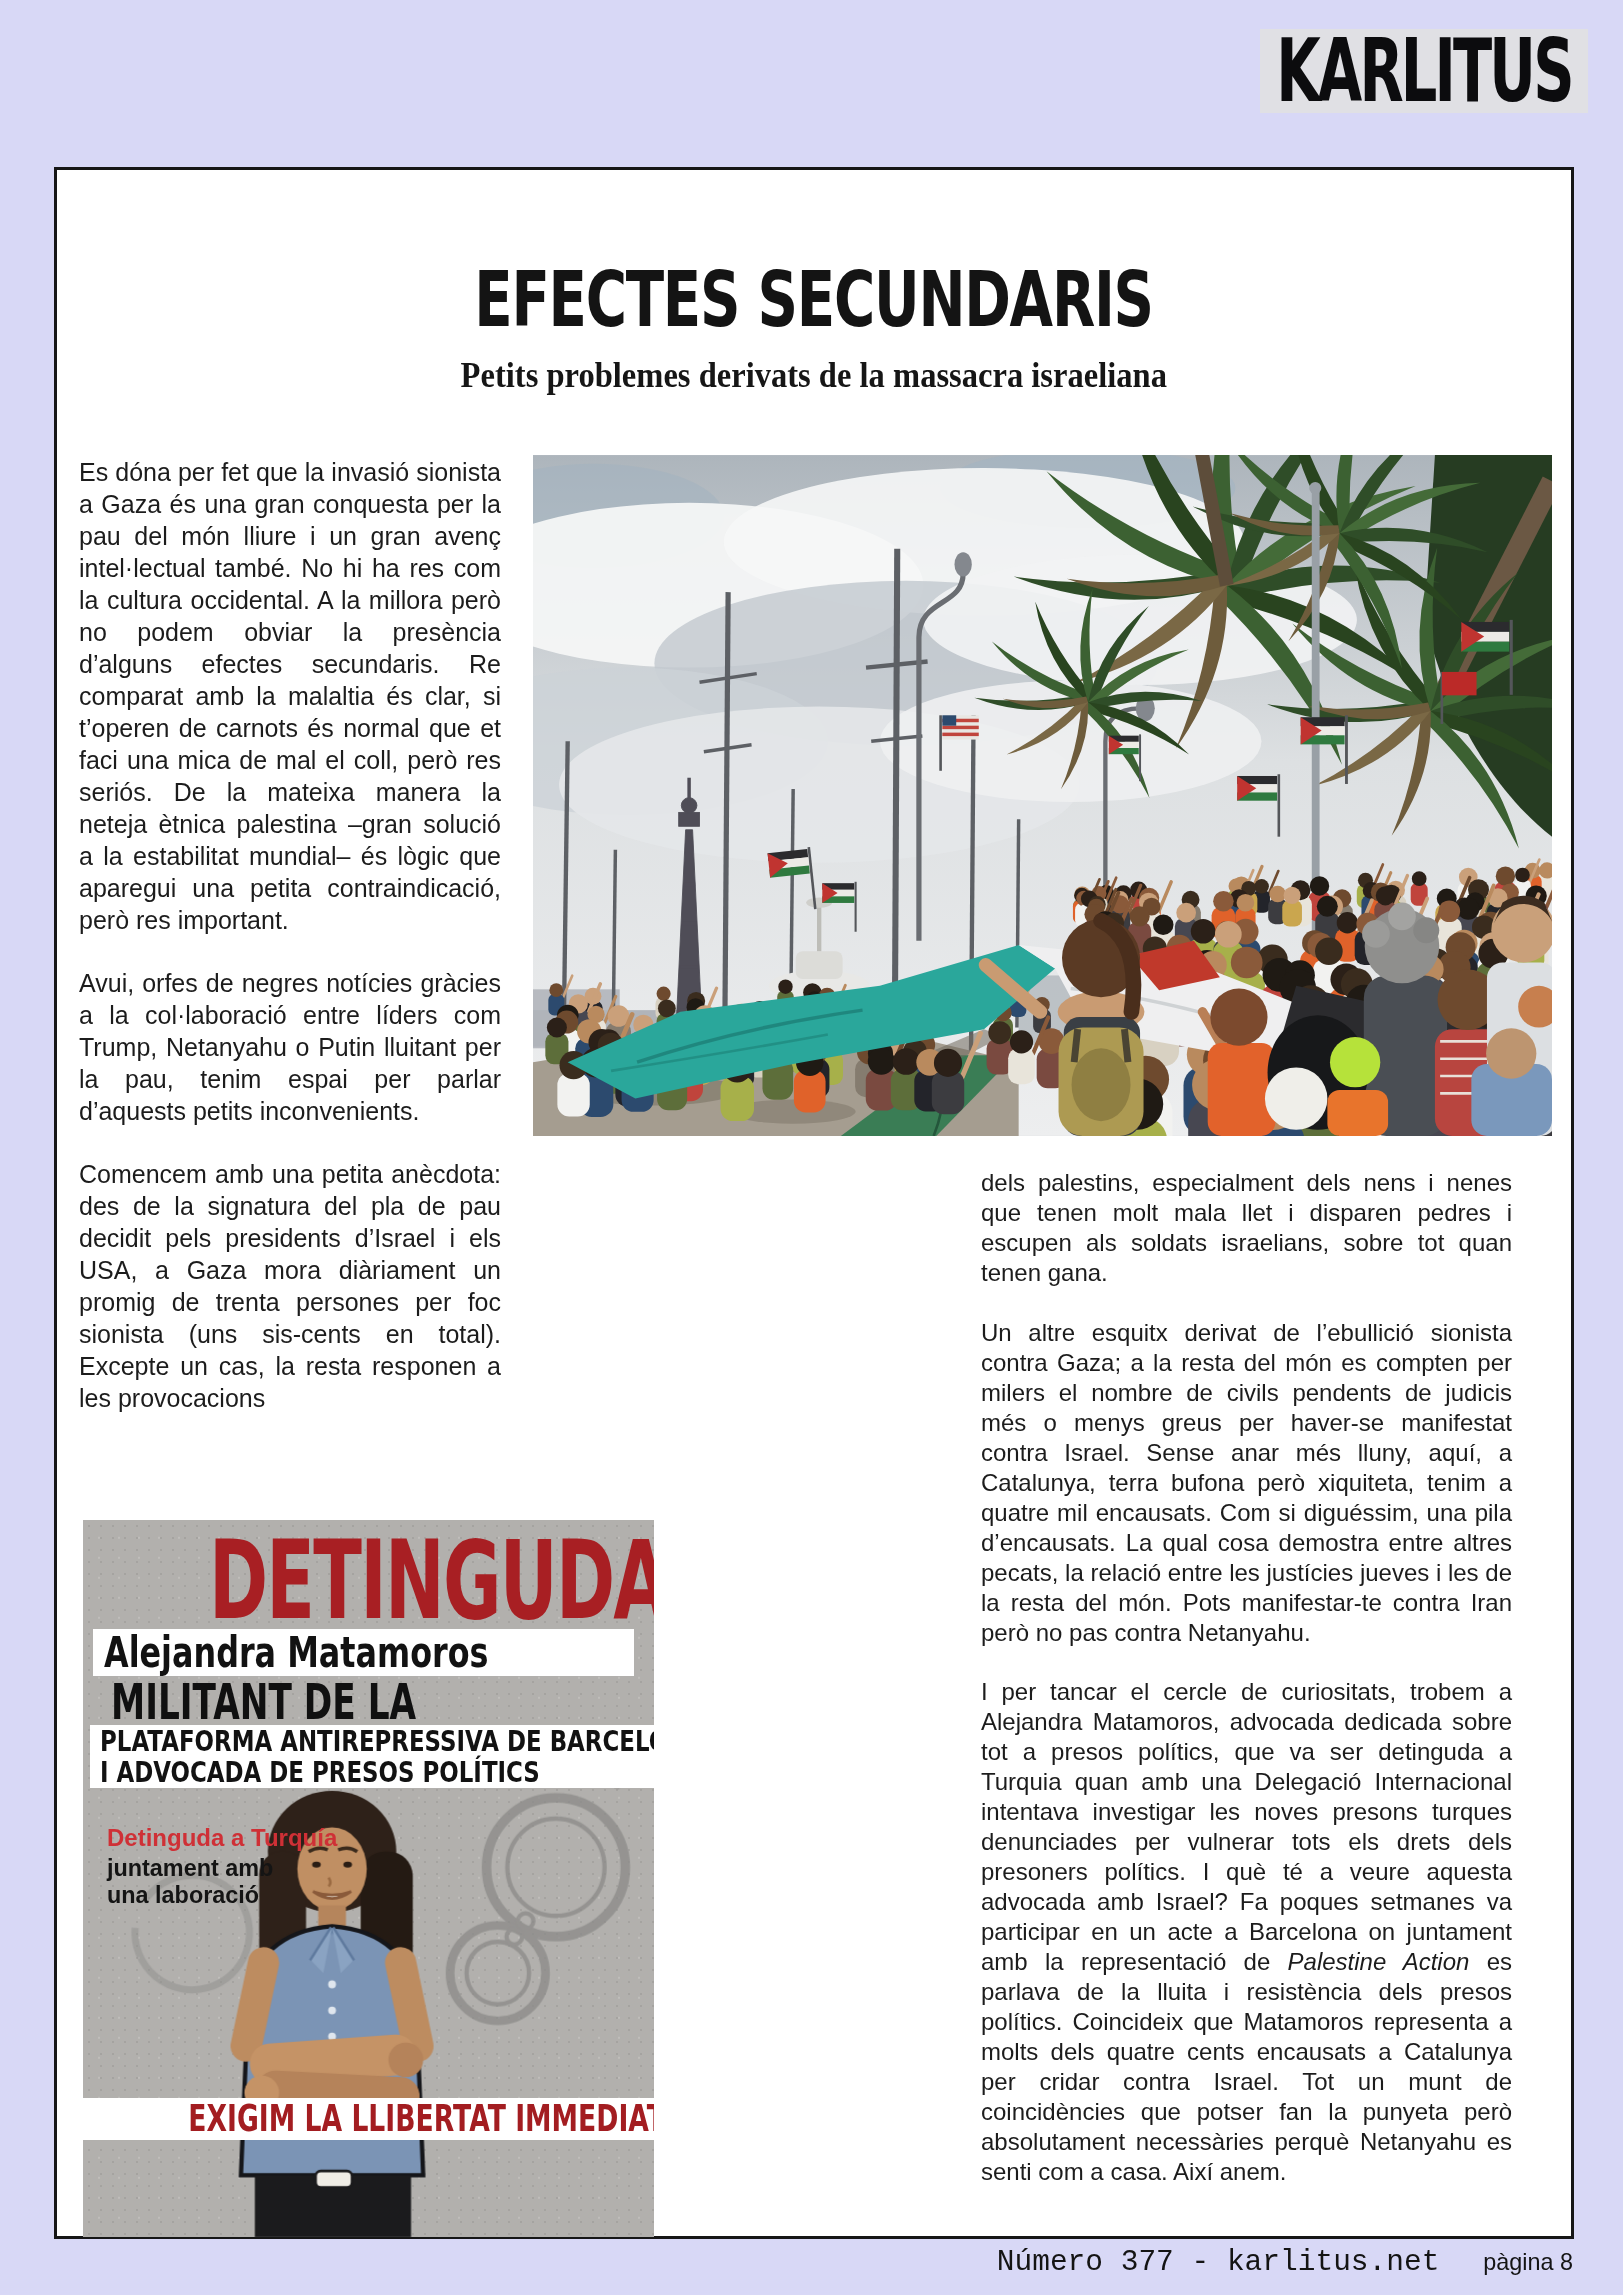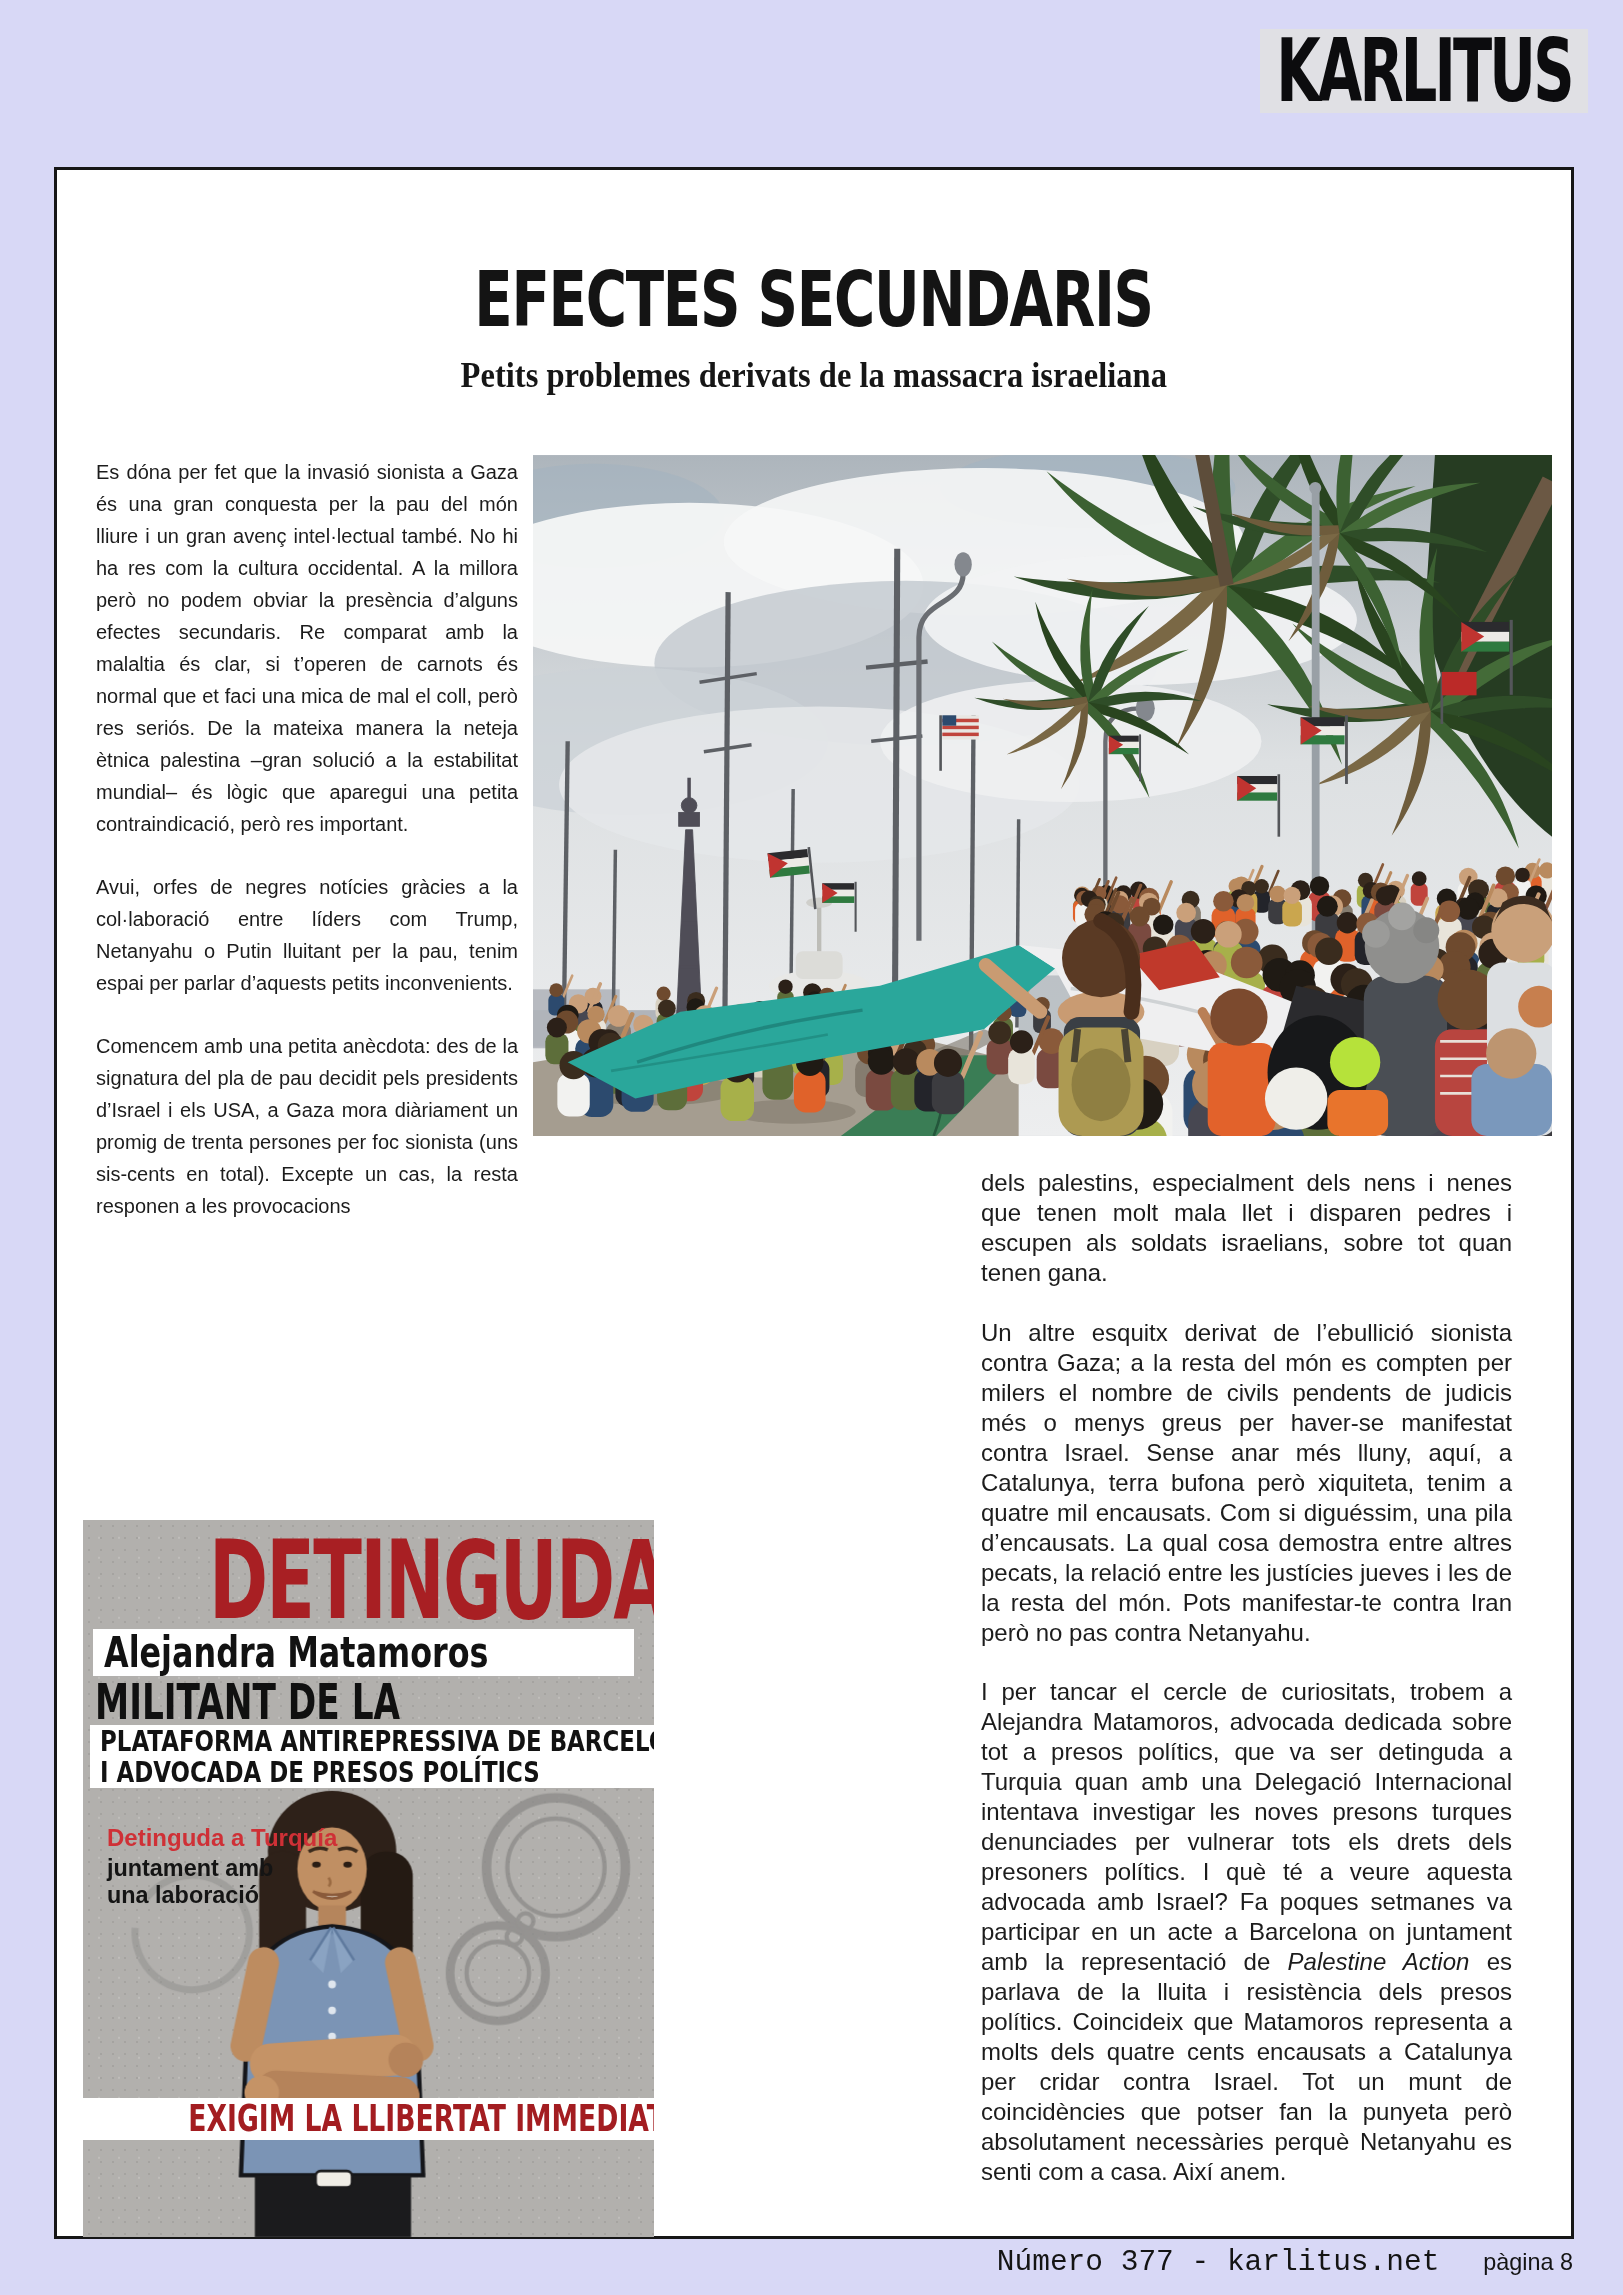--- a/index.html
+++ b/index.html
@@ -19,42 +19,42 @@
     border:3.5px solid #161616;box-sizing:border-box;}
 
   .title{left:0;right:0;top:92px;text-align:center;color:#141414;}
   .title .cond{font-family:"DejaVu Sans",sans-serif;font-weight:bold;font-size:76px;
     letter-spacing:-1.7px;transform:scaleX(.74);line-height:1;}
   .subtitle{left:0;right:0;top:187px;text-align:center;color:#161616;font-family:Liberation Serif, serif;}
   .subtitle .cond{font-weight:bold;font-size:35px;transform:scaleX(.93);line-height:1.1;}
 
   .col{color:#1c1c1c;text-align:justify;}
   .col p{margin:0 0 31px 0;}
-  .col-left{left:39px;top:286px;width:422px;font-size:20px;line-height:32px;}
+  .col-left{left:22px;top:286px;width:422px;font-size:25px;line-height:32px;}
   .col-right{left:924px;top:998px;width:531px;font-size:24px;line-height:30px;}
   .col-right p{margin:0 0 29.5px 0;}
 
   .photo{left:476px;top:285px;width:1019px;height:681px;margin:0;overflow:hidden;background:#cfd3d6;}
   .photo svg{display:block;}
 
   
   .poster{left:26px;top:1350px;width:571px;height:717px;margin:0;overflow:hidden;
     background-color:#b2b0ad;
     background-image:radial-gradient(#a5a3a0 0.9px,transparent 1.3px),
                      radial-gradient(#bfbdba 0.9px,transparent 1.3px);
     background-size:12px 12px,20px 20px;background-position:0 0,6px 7.8px;}
   .poster svg{position:absolute;left:0;top:0;}
   .p-headline{left:0;right:0;top:7px;text-align:center;color:#a81f23;}
   .p-headline .cond{font-family:"DejaVu Sans",sans-serif;font-weight:bold;font-size:108px;
     letter-spacing:-2.6px;transform:scaleX(.66);line-height:1;}
   .strip{display:inline-block;background:#ffffff;color:#121212;padding:0.9px 10.4px;}
   .p-name{left:10.4px;top:109px;}
   .p-name .cond{font-family:"DejaVu Sans",sans-serif;font-weight:bold;font-size:43px;
     transform:scaleX(.74);transform-origin:left center;line-height:1.05;}
-  .p-militant{left:12px;top:158px;color:#101010;}
+  .p-militant{left:28px;top:158px;color:#101010;}
   .p-militant .cond{font-family:"DejaVu Sans",sans-serif;font-weight:bold;font-size:49px;
     transform:scaleX(.70);transform-origin:left center;line-height:1;}
   .p-org{left:7px;top:205px;}
   .p-org .cond{font-family:"DejaVu Sans",sans-serif;font-weight:bold;font-size:29px;
     transform:scaleX(.79);transform-origin:left center;line-height:1.05;}
   .p-role2{left:7px;top:236px;}
   .p-role2 .cond{font-family:"DejaVu Sans",sans-serif;font-weight:bold;font-size:29px;
     transform:scaleX(.79);transform-origin:left center;line-height:1.05;}
   .p-side{left:24px;top:304px;line-height:27px;font-weight:bold;}
   .p-side .red{color:#cf3036;font-size:24px;}

